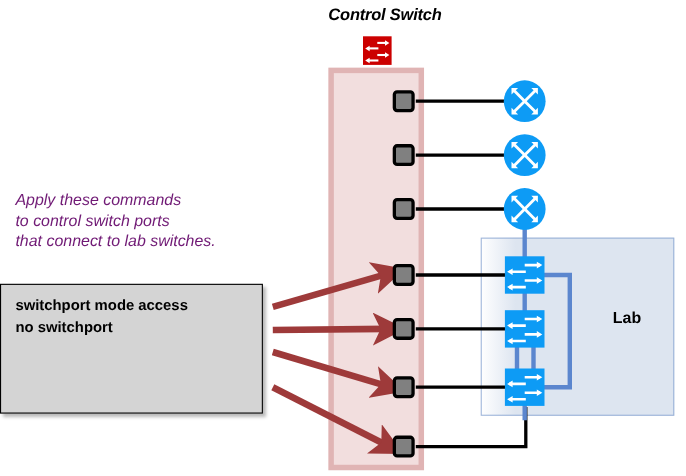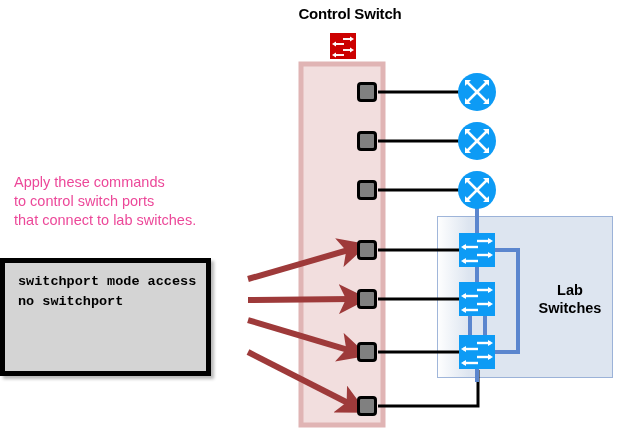--- a/index.html
+++ b/index.html
@@ -27,46 +27,47 @@
   .diagram-title {
     position: absolute;
     left: 255px;
     top: 5px;
     width: 190px;
     text-align: center;
     font-size: 15px;
     font-weight: bold;
     color: #000000;
     letter-spacing: -0.2px;
+    font-style: italic;
   }
 
   
   .note-text {
     position: absolute;
     left: 14px;
     top: 173px;
     font-size: 14.5px;
-    color: #ec4899;
+    font-style: italic;
+    color: #701a75;
     line-height: 19px;
     white-space: nowrap;
   }
 
   
   .cmd-box {
     position: absolute;
     left: 0px;
     top: 258px;
-    width: 211px;
+    width: 239px;
     height: 118px;
     background: #d4d4d4;
-    border: 5px solid #000000;
+    border: 1px solid #000000;
     box-shadow: 3px 3px 3px rgba(0,0,0,0.28);
     box-sizing: border-box;
     z-index: 5;
-    font-family: Liberation Mono, monospace;
   }
   .cmd-list {
     margin: 0;
     padding: 9px 0 0 13px;
     list-style: none;
   }
   .cmd-line {
     font-size: 13.5px;
     font-weight: bold;
     color: #000000;
@@ -277,16 +278,15 @@
 
   <div class="cmd-box">
     <div class="cmd-list">
       <div class="cmd-line">switchport mode access</div>
       <div class="cmd-line">no switchport</div>
     </div>
   </div>
 
   <div class="lab-label">
     <div>Lab</div>
-    <div>Switches</div>
   </div>
 
 </div>
 
 </body></html>

